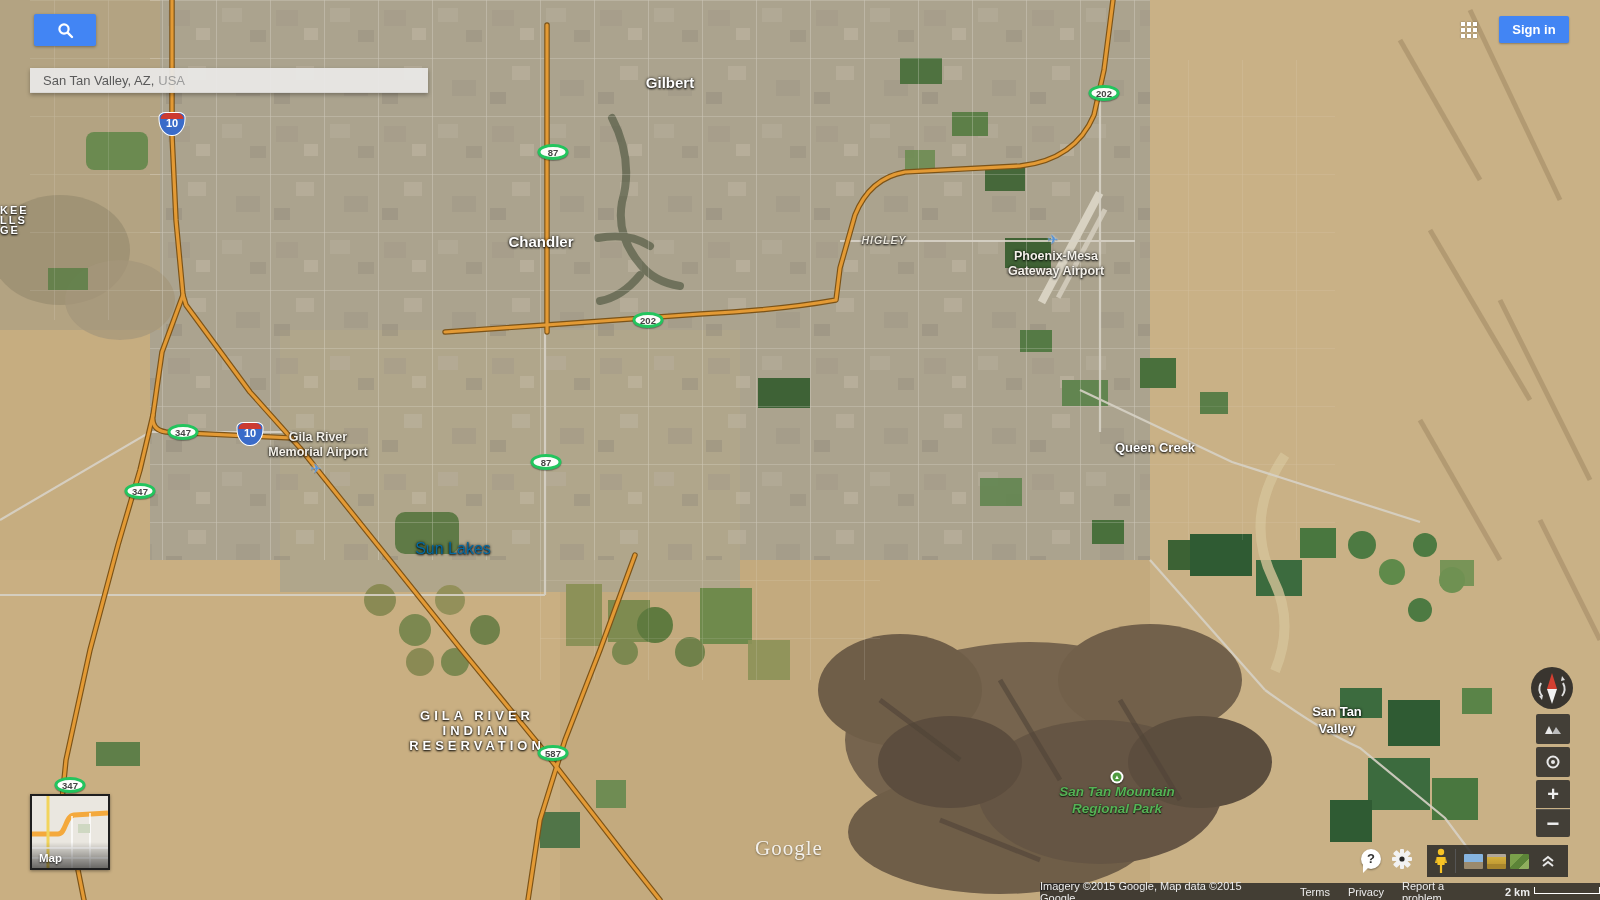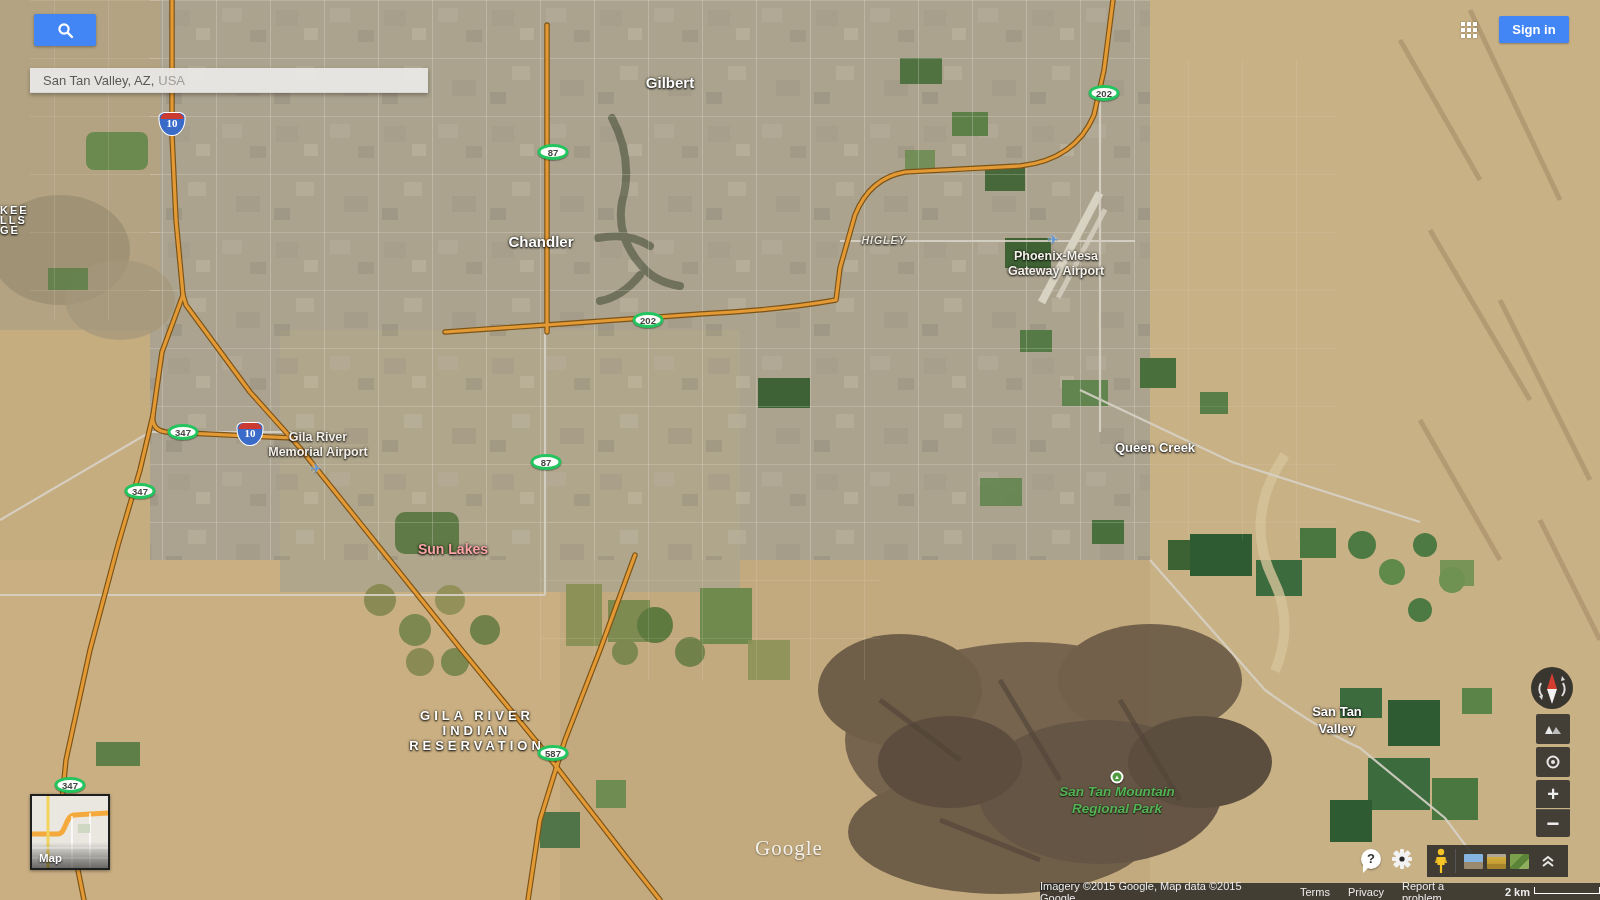--- a/index.html
+++ b/index.html
@@ -6,21 +6,21 @@
   html,body { width:1600px; height:900px; overflow:hidden; background:#000; }
   #app { position:relative; width:1600px; height:900px; overflow:hidden;
          font-family:"Liberation Sans", sans-serif; }
   #mapcanvas { position:absolute; left:0; top:0; width:1600px; height:900px; display:block; }
 
   
   .ml { position:absolute; transform:translate(-50%,-50%); white-space:nowrap; text-align:center;
         color:#fff; text-shadow:0 1px 2px rgba(0,0,0,.95), 0 0 3px rgba(0,0,0,.75); pointer-events:none; }
   .ml.city   { font-size:15px; font-weight:bold; }
   .ml.town   { font-size:13px; font-weight:bold; }
-  .ml.small  { font-size:14px; font-weight:700; color:#fca5a5; }
+  .ml.small  { font-size:16px; font-weight:400; color:#0369a1; }
   .ml.hamlet { font-size:10.5px; font-style:italic; letter-spacing:1px; color:#eae6db; font-weight:600; }
   .ml.apt    { font-size:12.5px; font-weight:600; color:#f4f1ea; line-height:15px; }
   .ml.res    { font-size:13px; font-weight:bold; letter-spacing:4px; line-height:15px; }
   .ml.park   { font-size:13.5px; font-weight:bold; font-style:italic; color:#55b255;
                text-shadow:0 1px 1px rgba(10,30,10,.85), 0 0 2px rgba(0,0,0,.6); line-height:17px; }
   .ml.edge   { font-size:11px; font-weight:bold; letter-spacing:2px; line-height:10px; text-align:left; transform:none; }
   .plane-ic  { position:absolute; transform:translate(-50%,-50%); color:#5793d6; font-size:13px;
                text-shadow:0 0 2px #fff, 0 1px 1px rgba(0,0,0,.4); pointer-events:none; }
   .park-ic   { position:absolute; transform:translate(-50%,-50%); width:13px; height:13px; border-radius:50%;
                background:#fff; display:flex; align-items:center; justify-content:center; pointer-events:none;
@@ -28,21 +28,21 @@
   .park-ic .inner { width:9px; height:9px; border-radius:50%; background:#4e9a3f; color:#fff;
                font-size:6px; line-height:9px; text-align:center; }
   .watermark { position:absolute; left:755px; top:836px; font-family:"Liberation Serif", serif;
                font-size:21px; color:rgba(255,255,255,.88); text-shadow:0 1px 2px rgba(0,0,0,.4);
                letter-spacing:1px; pointer-events:none; }
 
   
   .oval { position:absolute; transform:translate(-50%,-50%); width:31px; height:16px; background:#fdfdfb;
           border:3px solid #22c55e; border-radius:50%; font-size:9.5px; font-weight:bold; color:#444;
           display:flex; align-items:center; justify-content:center; box-shadow:0 1px 1px rgba(0,0,0,.35); }
-  .i10  { position:absolute; transform:translate(-50%,-50%); width:27px; height:24px;font-family:Liberation Serif, serif; }
+  .i10  { position:absolute; transform:translate(-50%,-50%); width:27px; height:24px; }
   .i10 .body { position:absolute; inset:0; background:#3a6bc9; border:1px solid #fff;
           border-radius:7px 7px 13px 13px / 5px 5px 17px 17px; }
   .i10 .band { position:absolute; left:2px; right:2px; top:1px; height:6px; background:#cc3b31;
           border-radius:6px 6px 0 0; }
   .i10 .num  { position:absolute; inset:0; top:5px; text-align:center; color:#fff; font-size:11px; font-weight:bold; }
 
   
   #searchbar { position:absolute; left:30px; top:14px; display:flex; }
   #searchbox { width:398px; height:32px; background:#fff; box-shadow:0 1px 3px rgba(0,0,0,.35);
                display:flex; align-items:center; }

